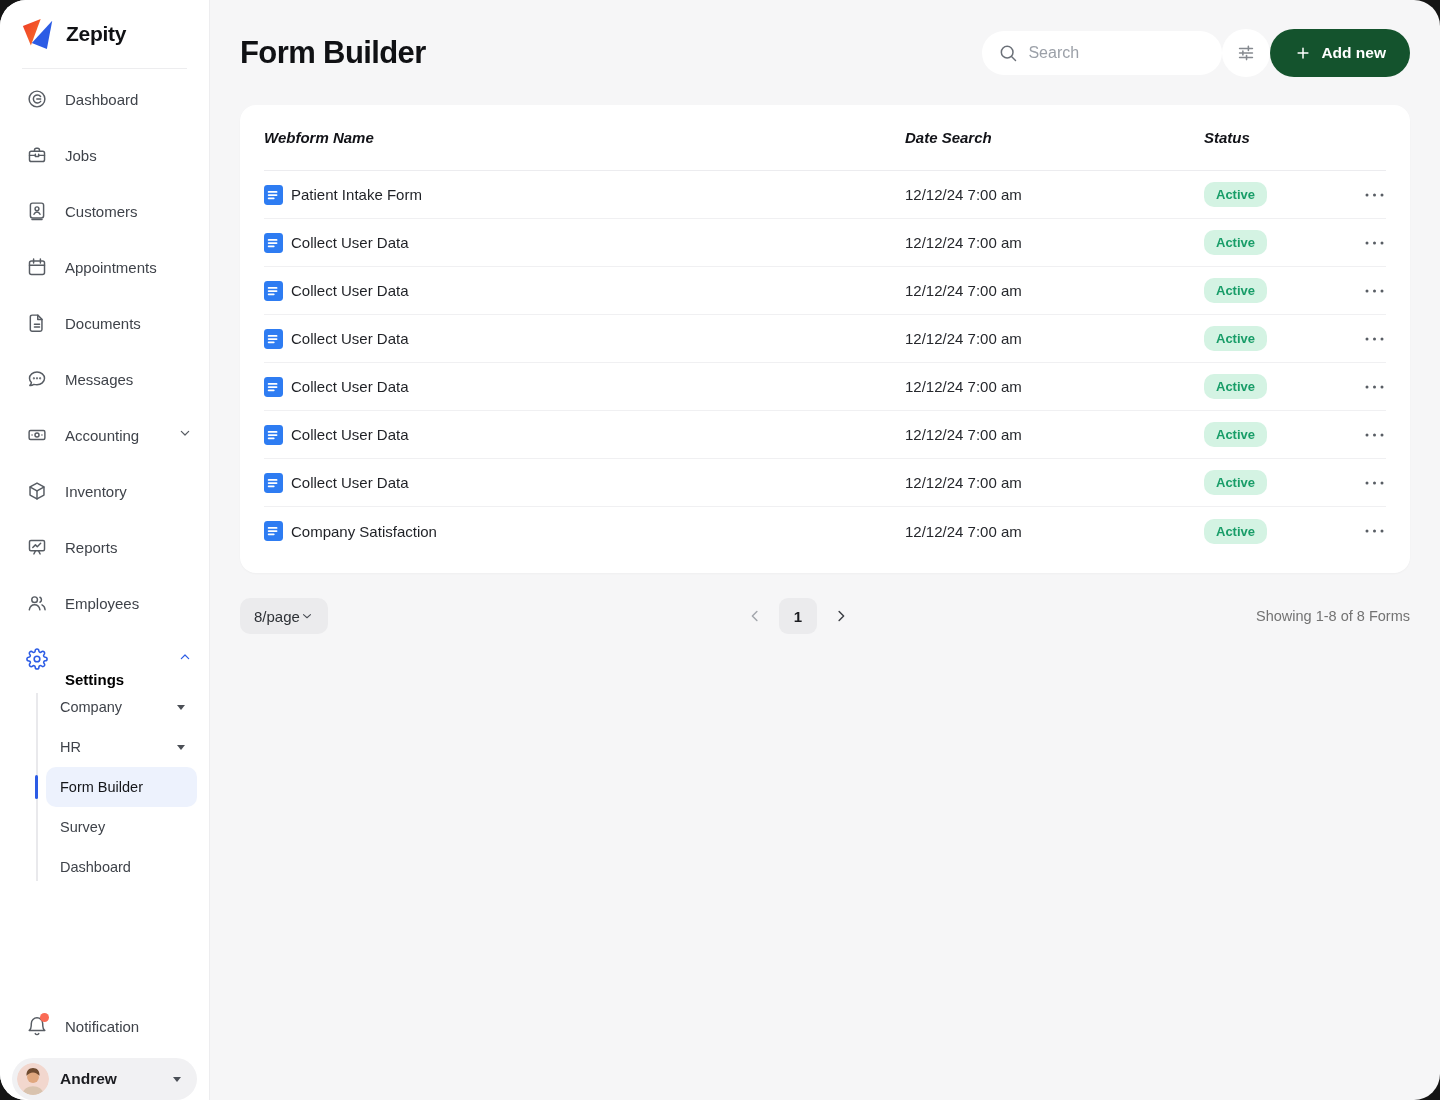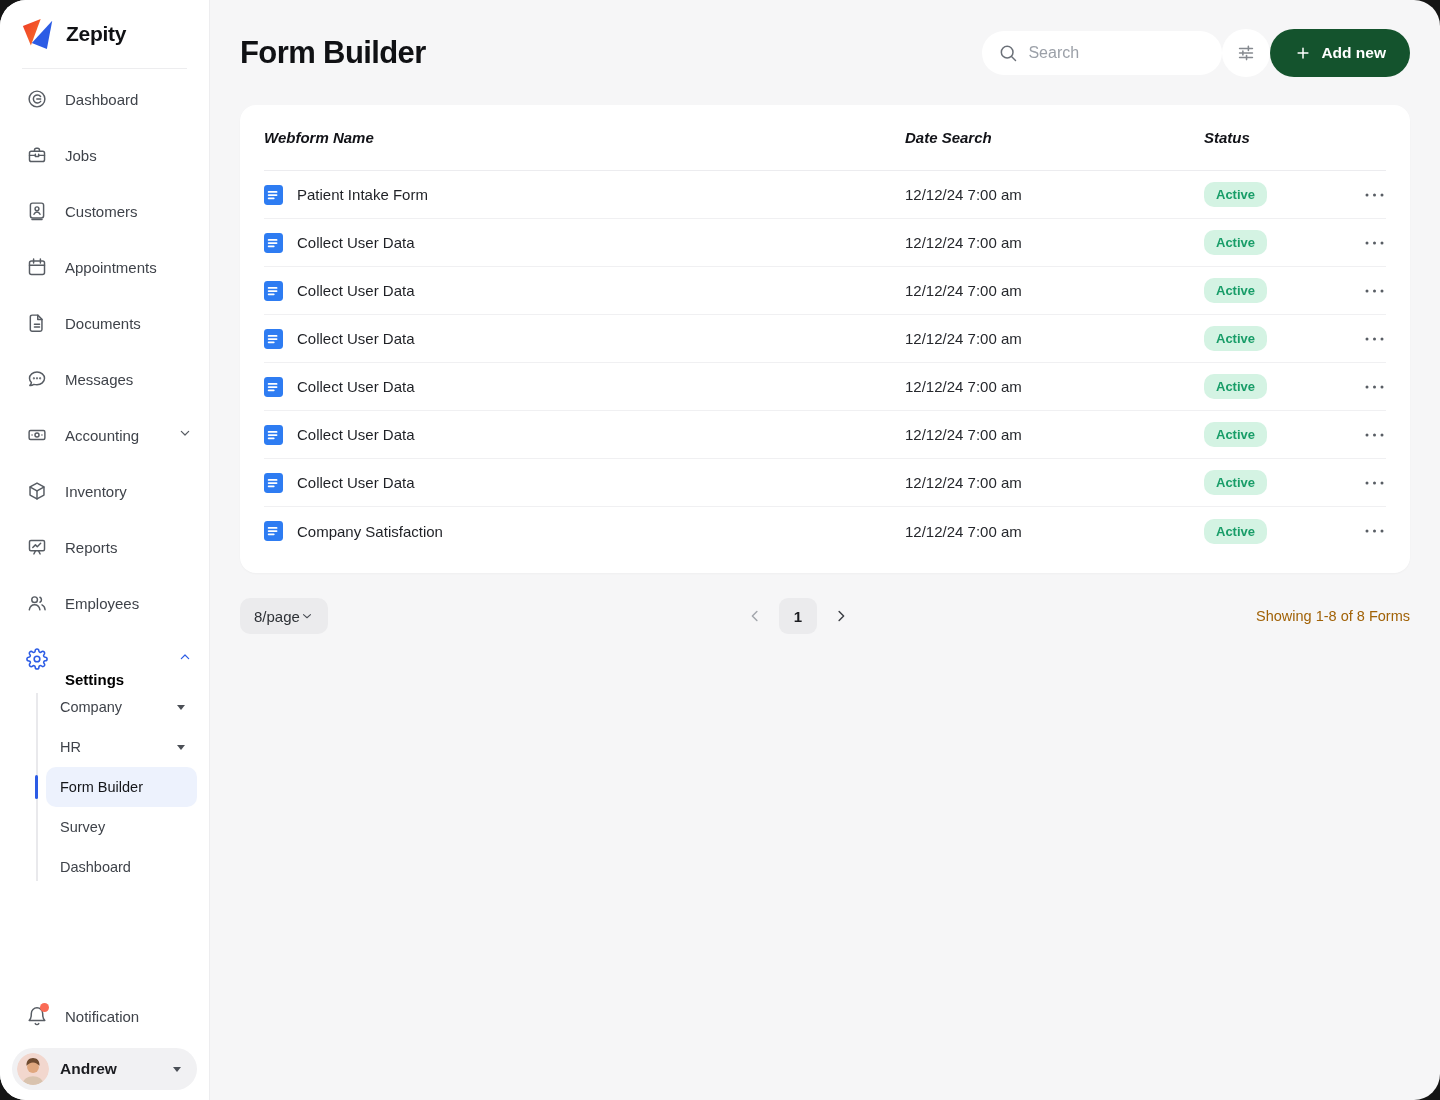--- a/index.html
+++ b/index.html
@@ -22,21 +22,21 @@
   .chev svg { width:16px; height:16px; fill:none; stroke:#575c63; stroke-width:1.8; stroke-linecap:round; stroke-linejoin:round; }
   .chev.blue svg { stroke:#2c5ce5; }
 
   .submenu { position:relative; display:flex; flex-direction:column; }
   .submenu-line { position:absolute; left:36px; top:6px; bottom:6px; width:2px; background:#e9e9ec; }
   .sub-item { height:40px; display:flex; align-items:center; margin:0 12px 0 46px; padding:0 12px 0 14px; border-radius:10px; font-size:14.5px; color:#3f434a; cursor:pointer; position:relative; }
   .sub-item .tri { margin-left:auto; width:0; height:0; border-left:4.5px solid transparent; border-right:4.5px solid transparent; border-top:5px solid #4b4f56; }
   .sub-item.active { background:#edf2fd; color:#15161a; font-weight:500; }
   .active-bar { position:absolute; left:-11px; top:8px; width:3px; height:24px; border-radius:2px; background:#2c5ce5; }
 
-  .sidebar-bottom { margin-top:auto; display:flex; flex-direction:column; padding-bottom:10px;justify-content:flex-end; }
+  .sidebar-bottom { margin-top:auto; display:flex; flex-direction:column; padding-bottom:0;justify-content:flex-end; }
   .notif-item { height:56px; display:flex; align-items:center; padding:0 16px 0 26px; gap:17px; cursor:pointer; }
   .notif-item .lbl { font-size:15px; color:#3f434a; }
   .bell-wrap { position:relative; width:22px; height:22px; }
   .notif-dot { position:absolute; top:-2px; right:-1px; width:9px; height:9px; border-radius:50%; background:#fa6a55; }
   .user-pill { margin:4px 12px 0 12px; height:42px; background:#f1f1f3; border-radius:21px; display:flex; align-items:center; padding:0 16px 0 5px; gap:11px; cursor:pointer; }
   .avatar { width:32px; height:32px; border-radius:50%; overflow:hidden; }
   .user-name { font-size:15.5px; font-weight:600; color:#1b1c20; }
   .user-pill .tri { margin-left:auto; width:0; height:0; border-left:4.5px solid transparent; border-right:4.5px solid transparent; border-top:5px solid #4b4f56; }
 
   
@@ -53,39 +53,39 @@
   .add-btn { height:48px; border:none; border-radius:24px; background:#14532d; color:#fff; display:flex; align-items:center; gap:9px; padding:0 24px; font-size:15.5px; font-weight:700; cursor:pointer; font-family:inherit; }
   .add-btn svg { width:18px; height:18px; fill:none; stroke:#ffffff; stroke-width:2; stroke-linecap:round; }
 
   
   .card { margin-top:21px; background:#ffffff; border-radius:16px; padding:0 24px 18px 24px; box-shadow:0 1px 2px rgba(20,20,30,.03); }
   .thead, .trow { display:grid; grid-template-columns:641px 299px 1fr 40px; align-items:center; }
   .thead { height:66px; border-bottom:1px solid #ececef; }
   .th { font-size:15px; font-weight:600; color:#121318;font-style:italic; }
   .trow { height:48px; border-bottom:1px solid #f0f0f2; }
   .trow:last-child { border-bottom:none; }
-  .name-cell { display:flex; align-items:center; gap:14px;text-align:right; }
+  .name-cell { display:flex; align-items:center; gap:8px;text-align:right; }
   .doc-icon { display:flex; }
   .row-name { font-size:15px; color:#1f2126; }
   .date-cell { font-size:15px; color:#26282d; }
   .badge { display:inline-block; background:#d4f3e3; color:#189d68; font-size:13px; font-weight:600; padding:5px 12px; border-radius:10px; }
   .dots-btn { border:none; background:transparent; cursor:pointer; height:28px; display:flex; align-items:center; justify-content:flex-end; width:100%; padding-right:2px; }
   .dots-btn svg { fill:#585d64; }
 
   
   .pagination-row { margin-top:25px; height:36px; position:relative; display:flex; align-items:center; }
   .page-size-pill { height:36px; background:#ebebed; border:none; border-radius:10px; display:flex; align-items:center; padding:0 14px; font-size:15px; color:#2e3136; cursor:pointer; font-family:inherit; }
   .page-size-pill svg { width:14px; height:14px; fill:none; stroke:#4a4e55; stroke-width:1.8; stroke-linecap:round; stroke-linejoin:round; }
   .pager { position:absolute; left:50%; transform:translateX(-50%); margin-left:-27px; display:flex; align-items:center; gap:10px; }
   .pager-arrow { width:28px; height:36px; border:none; background:transparent; display:flex; align-items:center; justify-content:center; cursor:pointer; }
   .pager-arrow svg { width:18px; height:18px; fill:none; stroke-width:2; stroke-linecap:round; stroke-linejoin:round; }
   .pager-arrow.prev svg { stroke:#a3a7ad; }
   .pager-arrow.next svg { stroke:#3d4046; }
   .page-num { width:38px; height:36px; background:#ebebed; border:none; border-radius:9px; font-size:15px; font-weight:700; color:#1b1c20; cursor:pointer; font-family:inherit; }
-  .showing { margin-left:auto; font-size:14.5px; color:#a16207; }
+  .showing { margin-left:auto; font-size:14.5px; color:#737373; }
 </style>
 </head>
 <body>
 
 <div class="window">
 
   <aside class="sidebar">
     <div class="brand-row">
       <span style="display:flex;">
         <svg width="32" height="32" viewBox="0 0 36 36">

